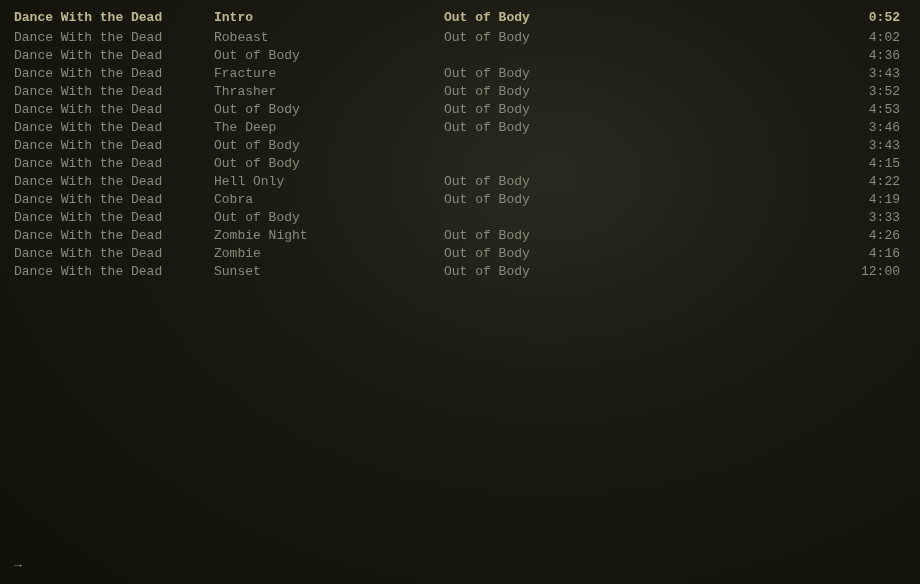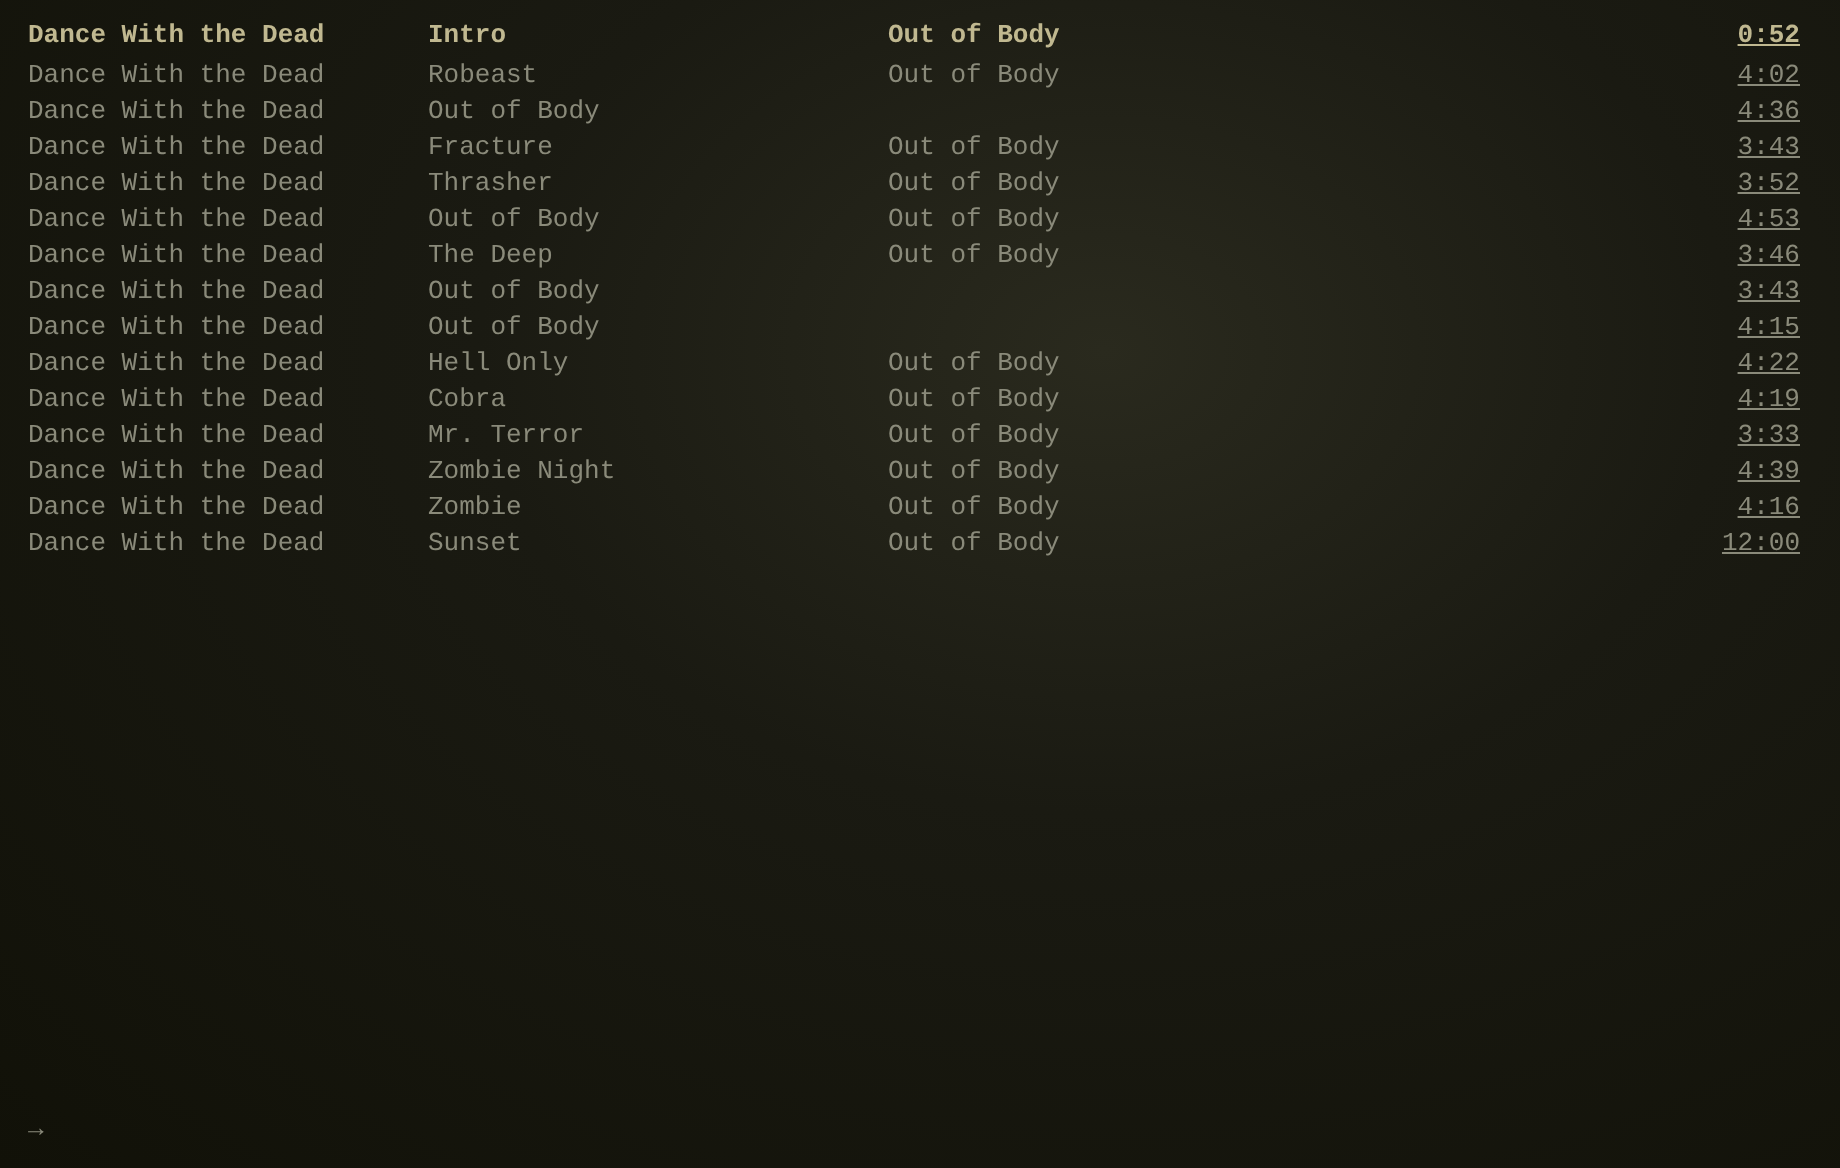--- a/index.html
+++ b/index.html
@@ -59,21 +59,20 @@
       flex: 1;
       overflow: hidden;
       white-space: nowrap;
       text-overflow: ellipsis;
     }
 
     .col-duration {
       width: 60px;
       text-align: right;
       flex-shrink: 0;
-      text-decoration: underline;
     }
 
     .arrow-indicator {
       position: absolute;
       bottom: 12px;
       left: 14px;
       color: #8a8a7a;
       font-size: 13px;
     }
   </style>
@@ -141,29 +140,28 @@
       <div class="col-duration">4:22</div>
     </div>
     <div class="track-row">
       <div class="col-artist">Dance With the Dead</div>
       <div class="col-title">Cobra</div>
       <div class="col-album">Out of Body</div>
       <div class="col-duration">4:19</div>
     </div>
     <div class="track-row">
       <div class="col-artist">Dance With the Dead</div>
-      <div class="col-title">Mr. Terror</div>
       <div class="col-album">Out of Body</div>
       <div class="col-duration">3:33</div>
     </div>
     <div class="track-row">
       <div class="col-artist">Dance With the Dead</div>
       <div class="col-title">Zombie Night</div>
       <div class="col-album">Out of Body</div>
-      <div class="col-duration">4:39</div>
+      <div class="col-duration">4:26</div>
     </div>
     <div class="track-row">
       <div class="col-artist">Dance With the Dead</div>
       <div class="col-title">Zombie</div>
       <div class="col-album">Out of Body</div>
       <div class="col-duration">4:16</div>
     </div>
     <div class="track-row">
       <div class="col-artist">Dance With the Dead</div>
       <div class="col-title">Sunset</div>

